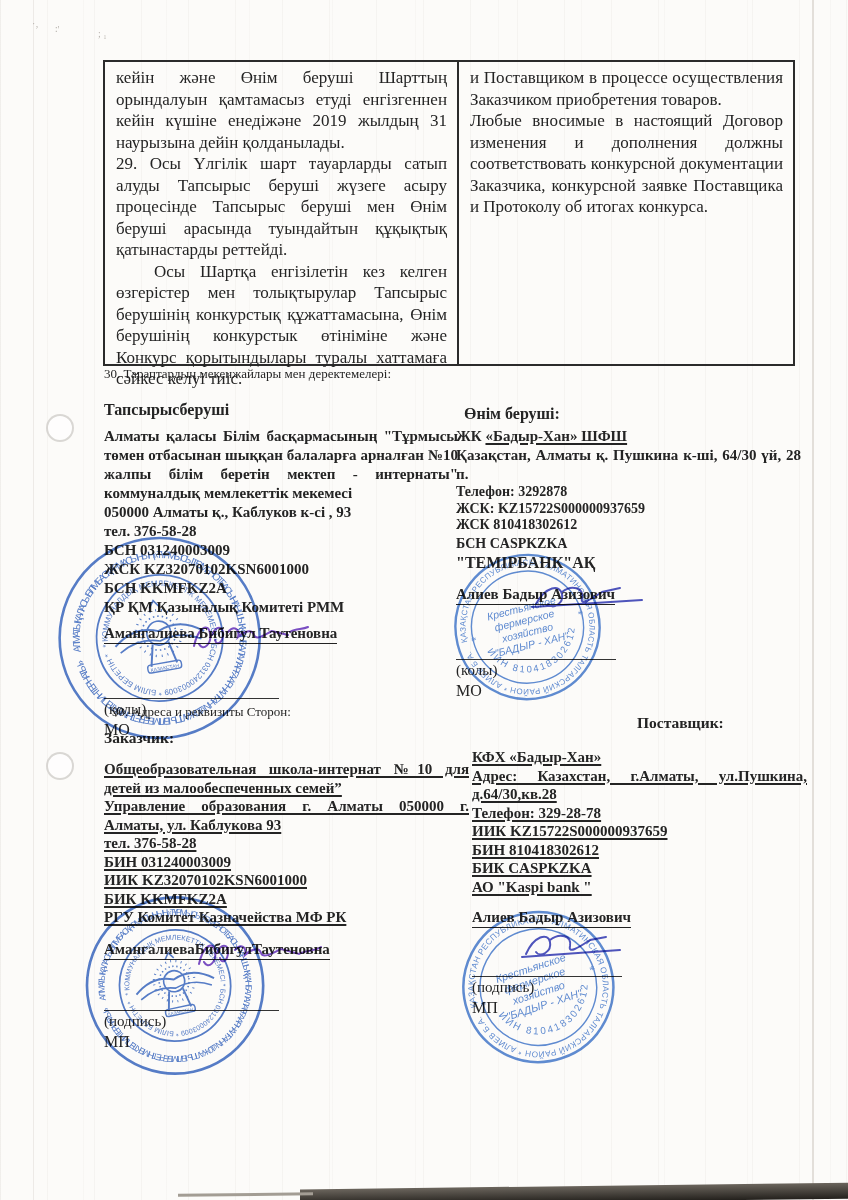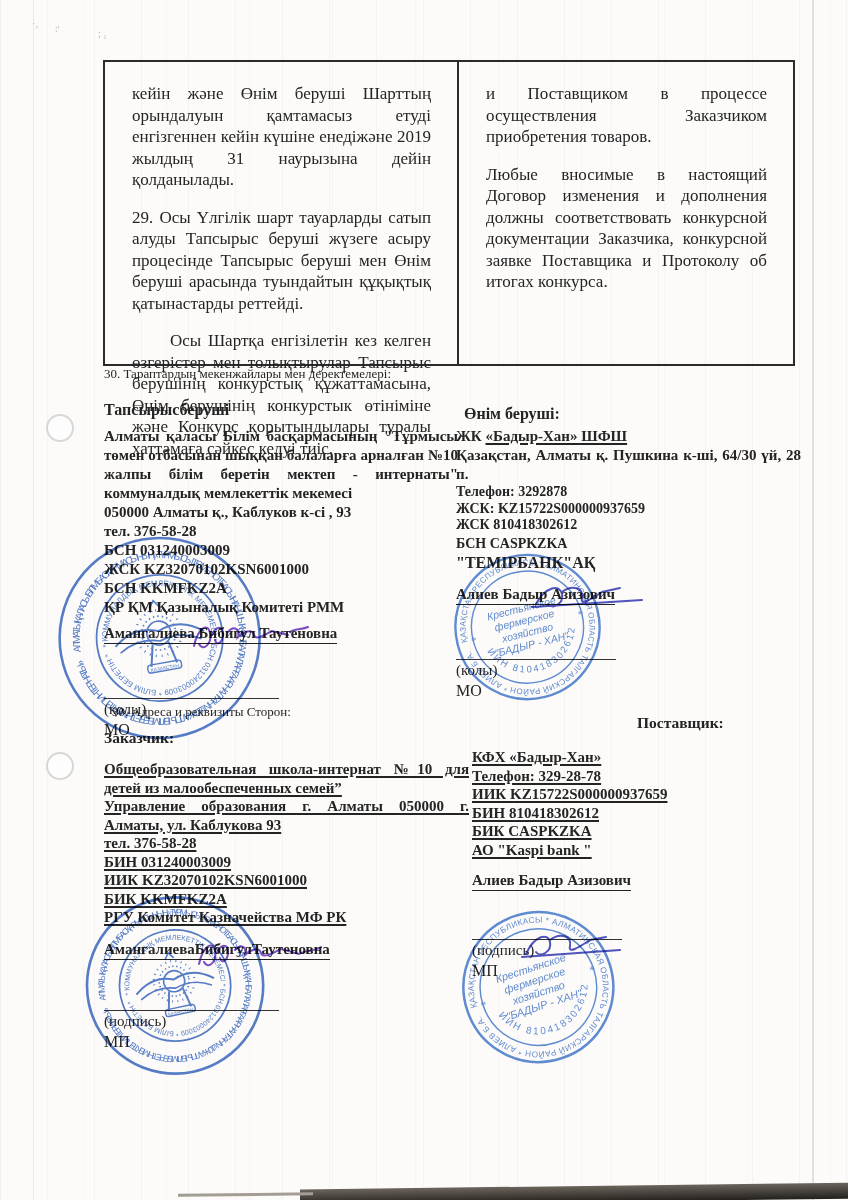--- a/index.html
+++ b/index.html
@@ -12,21 +12,21 @@
   .edge-line-right{position:absolute;left:812px;top:0;width:2px;height:100%;background:rgba(160,150,140,0.28);}
   .edge-line-left{position:absolute;left:33px;top:0;width:1px;height:100%;background:rgba(170,160,150,0.18);}
   .speck{position:absolute;color:#9a958e;font-size:10px;opacity:.7;}
   .hole{position:absolute;width:24px;height:24px;border:2px solid rgba(150,143,135,0.35);border-radius:50%;background:rgba(255,255,255,0.6);}
 
   
   .ctable{position:absolute;left:103px;top:60px;width:688px;height:302px;border:2px solid #2b2b2b;display:flex;}
   .ctable .cell{box-sizing:border-box;padding:5px 10px 5px 11px;font-size:17px;line-height:21.5px;text-align:justify;}
   .ctable .cell.l{width:352px;}
   .ctable .cell.r{flex:1;border-left:2px solid #2b2b2b;}
-  .ctable p{margin:16px;}
+  .ctable p{margin:0;}
   .ctable p.ind{text-indent:38px;}
 
   
   .abs{position:absolute;}
   .h16{font-size:13px;}
   .lbl{font-weight:bold;font-size:16px;}
   .blk{font-weight:bold;font-size:15px;}
   .blk .para{margin:0;text-align:justify;line-height:19px;}
   .line{line-height:19px;white-space:nowrap;}
   .lh18 .para{line-height:18.5px;}
@@ -118,20 +118,21 @@
     <div class="line u">РГУ Комитет Казначейства МФ РК</div>
     <span class="signer" style="margin-top:14px;">АмангалиеваБибигулТаутеновна</span>
     <div class="sigwrap" style="height:26px;"></div>
     <div class="sigrule"></div>
     <div class="cap">(подпись)</div>
     <div class="seal">МП</div>
   </div>
 
   <div class="abs blk lh18" style="left:472px;top:748px;width:335px;">
     <div class="line u">КФХ «Бадыр-Хан»</div>
+    <p class="para u">Адрес:  Казахстан,  г.Алматы,  ул.Пушкина, д.64/30,кв.28</p>
     <div class="line u">Телефон: 329-28-78</div>
     <div class="line u">ИИК KZ15722S000000937659</div>
     <div class="line u">БИН 810418302612</div>
     <div class="line u">БИК CASPKZKA</div>
     <div class="line u">АО "Kaspi bank "</div>
     <span class="signer" style="margin-top:13px;">Алиев Бадыр Азизович</span>
     <div class="sigwrap" style="height:24px;"></div>
     <div class="sigrule" style="width:150px;"></div>
     <div class="cap">(подпись)</div>
     <div class="seal">МП</div>

